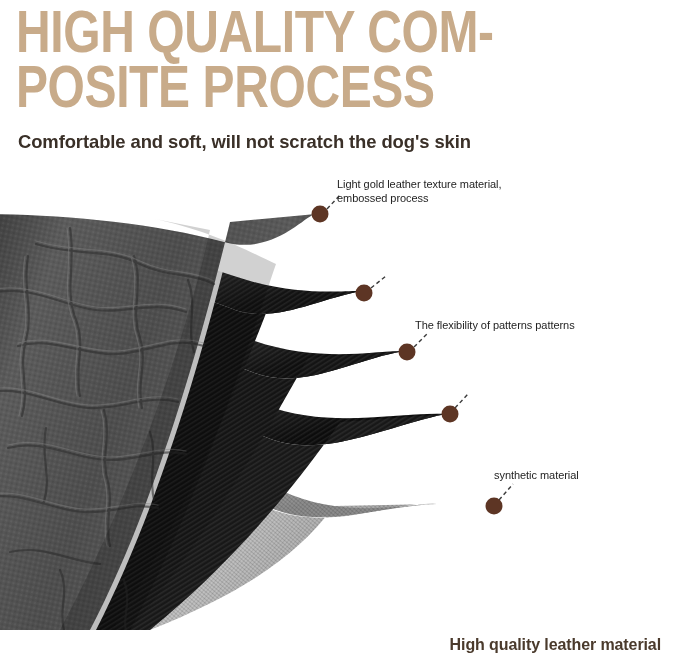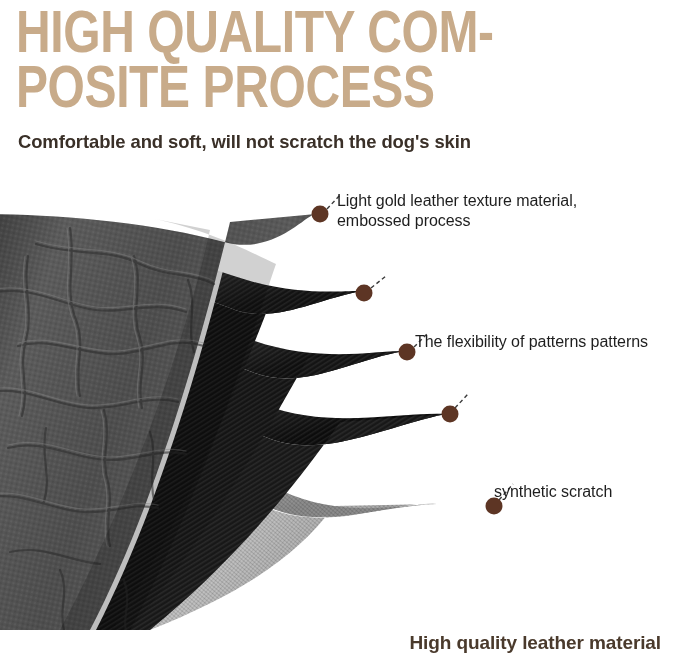--- a/index.html
+++ b/index.html
@@ -65,42 +65,41 @@
     height: 470px;
   }
   .artwork svg { display: block; }
 
   
   .callout {
     position: absolute;
     color: #1e1e1e;
     font-family: "Liberation Sans", sans-serif;
     font-weight: 400;
-    font-size: 16px;
+    font-size: 11px;
     line-height: 1.28;
     white-space: pre-line;
     letter-spacing: -0.05px;
-    margin-top: 14px;
   }
 
   .callout-0 { left: 337px; top: 177px; }
   .callout-1 { left: 389px; top: 269px; }
   .callout-2 { left: 415px; top: 318px; }
   .callout-3 { left: 429px; top: 380px; }
   .callout-4 { left: 494px; top: 468px; }
 
   
   .footer-note {
     position: absolute;
     right: 18px;
     bottom: 17px;
     color: #4a3a2c;
     font-family: "Liberation Sans", sans-serif;
     font-weight: 700;
-    font-size: 19px;
+    font-size: 16px;
     letter-spacing: -0.1px;
     white-space: nowrap;
   }
 </style>
 </head>
 <body>
 
 <div class="page">
 
   <h1 class="headline">HIGH QUALITY COM-
@@ -351,17 +350,17 @@
     </svg>
   </div>
 
   <div class="callout callout-0">Light gold leather texture material,
 embossed process</div>
 
 
   <div class="callout callout-2">The flexibility of patterns patterns</div>
 
 
-  <div class="callout callout-4">synthetic scratch</div>
+  <div class="callout callout-4">synthetic material</div>
 
   <div class="footer-note">High quality leather material</div>
 
 </div>
 
 </body></html>

